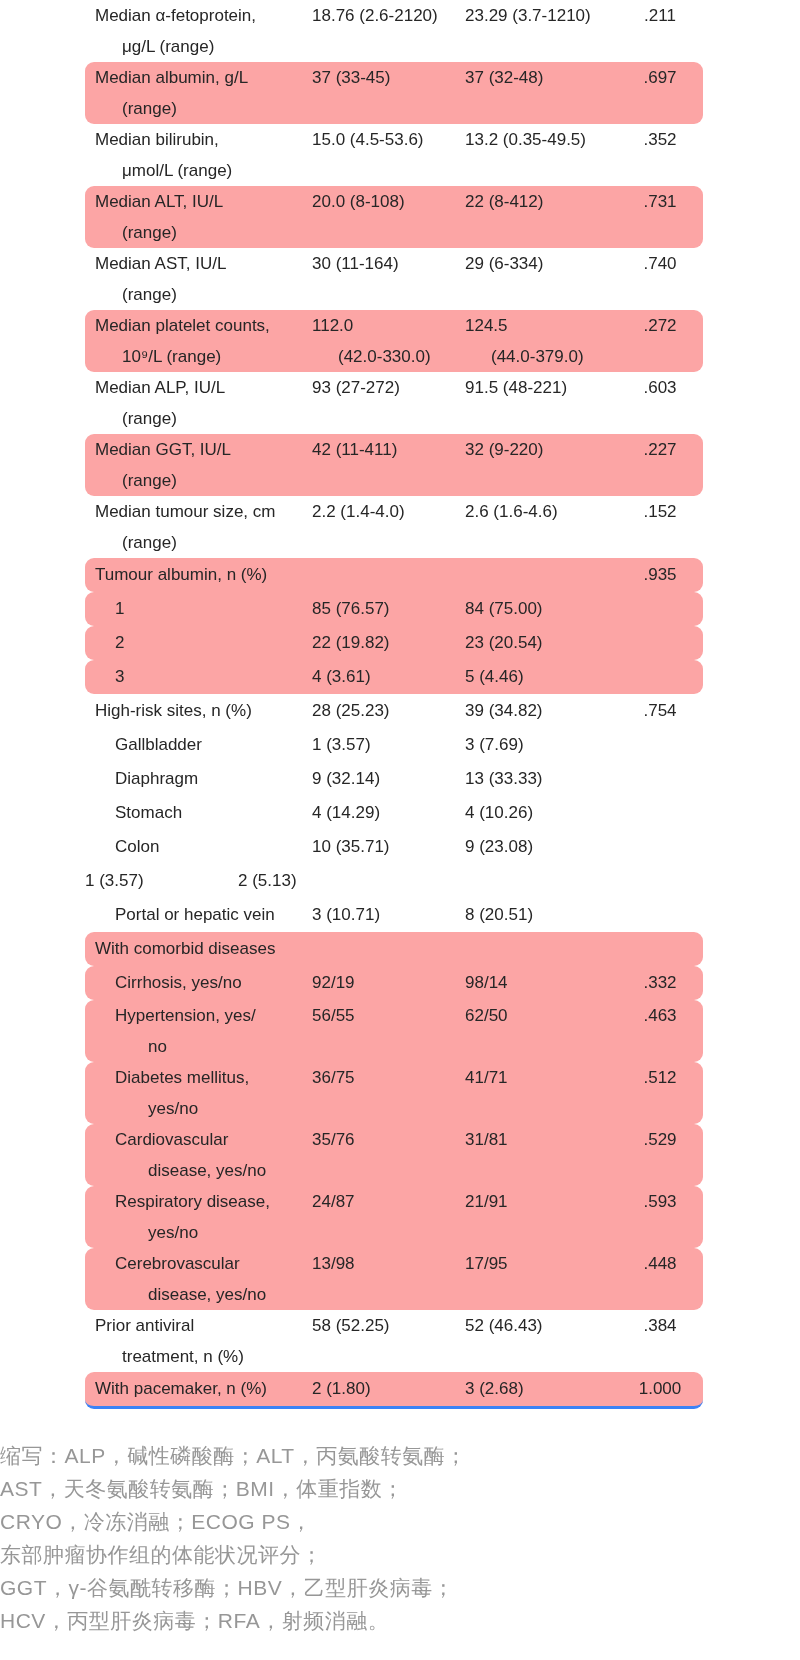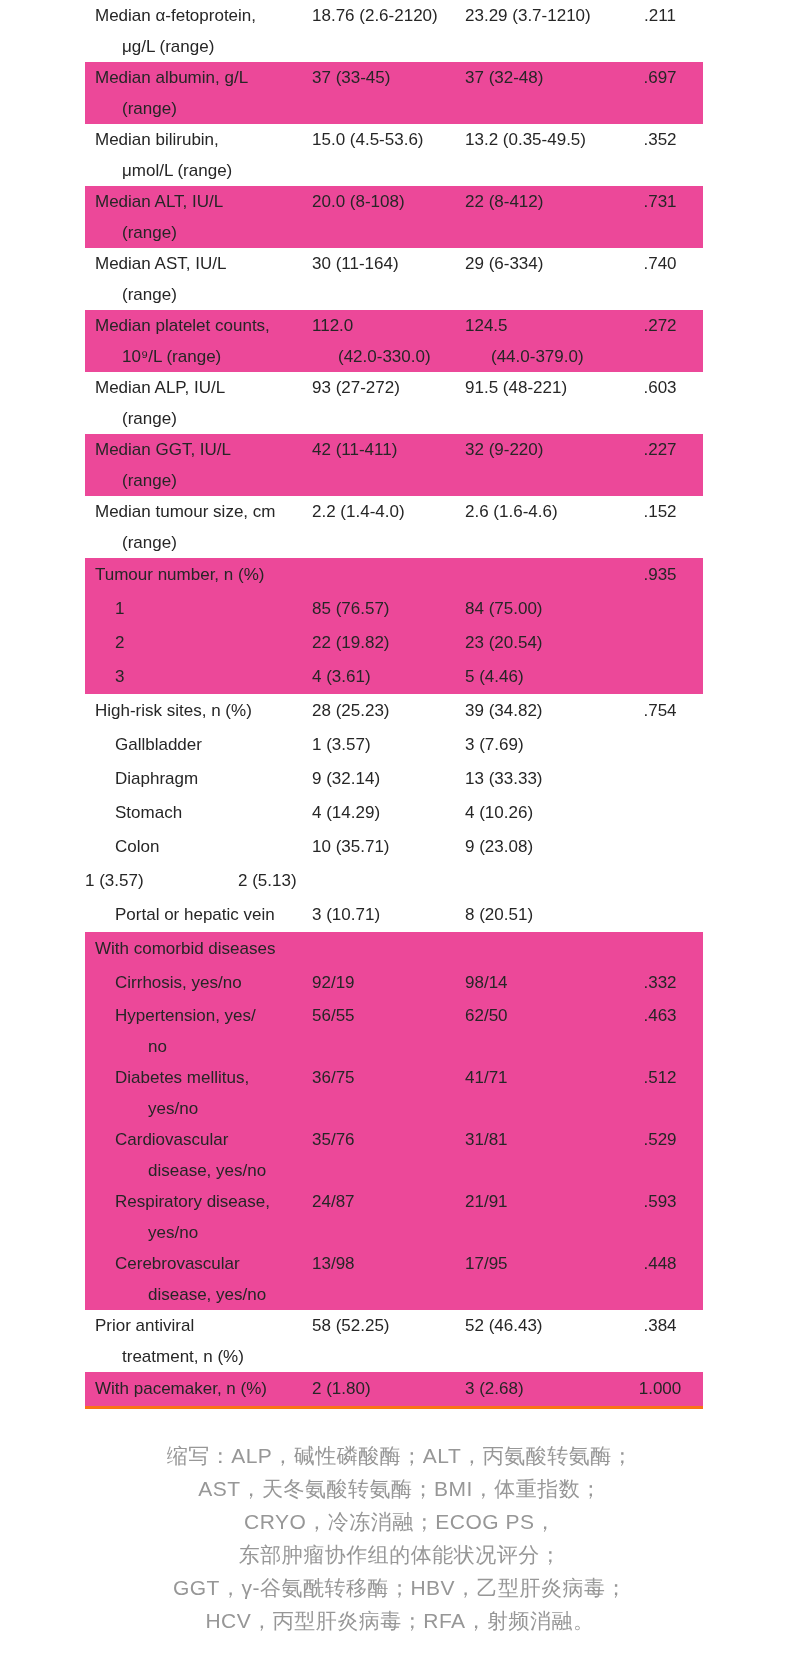--- a/index.html
+++ b/index.html
@@ -8,37 +8,36 @@
     font-family:"Liberation Sans", sans-serif;
     color:#262626;
     -webkit-font-smoothing:antialiased;
   }
   .table {
     margin-left:85px;
     width:618px;
     font-size:17px;
   }
   .row { display:flex; align-items:flex-start; }
-  .row.gray { background:#ec4899; }
-  .row.last { border-bottom:3px solid #f97316; }
+  .row.gray { background:#fca5a5;border-radius:9px; }
+  .row.last { border-bottom:3px solid #3b82f6; }
   .ln { line-height:31px; white-space:nowrap; }
   .r1 .ln { line-height:34px; }
   .c { flex:none; }
   .c-label { width:217px; padding-left:10px; }
   .c-label .ln.sub { padding-left:20px; }
   .c-label .ln.cont { padding-left:27px; }
   .c-label .ln.sub.cont { padding-left:53px; }
   .c-g1 { width:153px; }
   .c-g2 { width:152px; }
   .c-g1 .ln.cont, .c-g2 .ln.cont { padding-left:26px; }
   .c-p { width:86px; text-align:center; }
   .footnote {
     margin-top:30px;
     width:800px;
-    text-align:center;
     font-size:21px;
     line-height:33px;
     color:#979797;
     letter-spacing:0.5px;
   }
 </style>
 </head>
 <body>
 
 <div class="table">
@@ -174,21 +173,21 @@
       </div>
       <div class="c c-g2">
         <div class="ln">2.6 (1.6-4.6)</div>
       </div>
       <div class="c c-p">
         <div class="ln">.152</div>
       </div>
     </div>
     <div class="row r1 gray">
       <div class="c c-label">
-        <div class="ln">Tumour number, n (%)</div>
+        <div class="ln">Tumour albumin, n (%)</div>
       </div>
       <div class="c c-g1"></div>
       <div class="c c-g2"></div>
       <div class="c c-p">
         <div class="ln">.935</div>
       </div>
     </div>
     <div class="row r1 gray">
       <div class="c c-label">
         <div class="ln sub">1</div>

